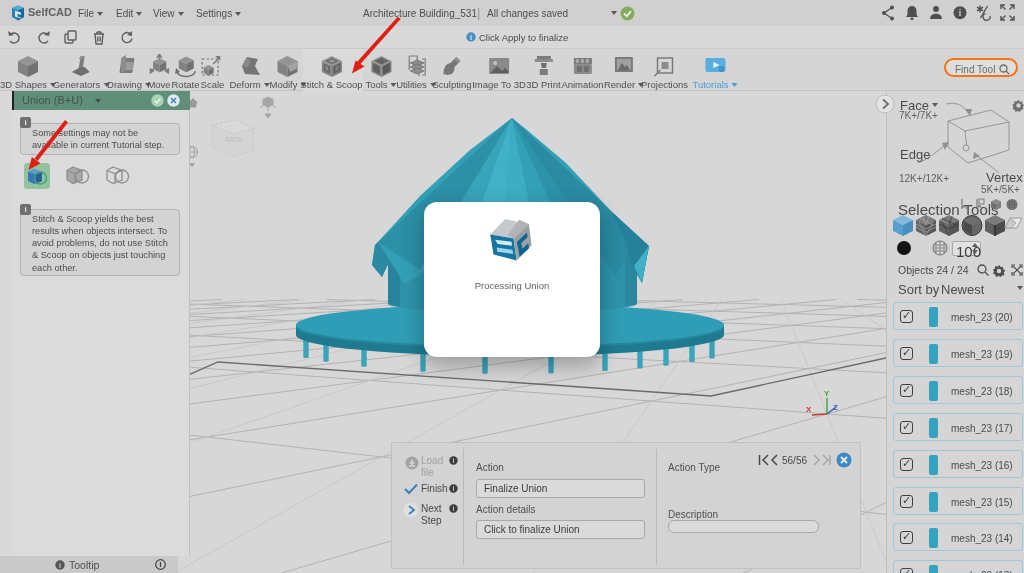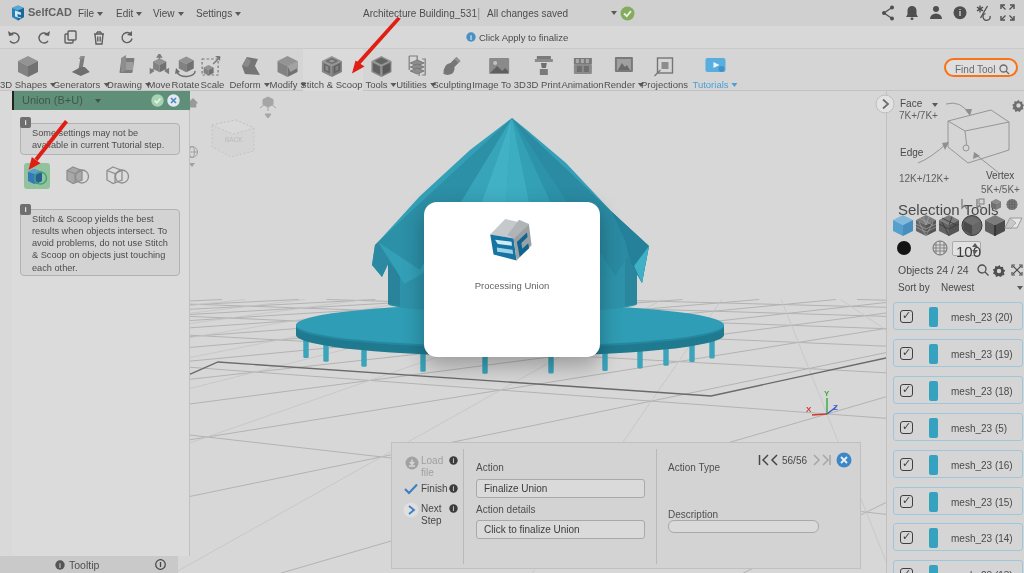--- a/index.html
+++ b/index.html
@@ -10,21 +10,21 @@
 .menu { font-size:10px; color:#4d4d4d; top:8px; }
 .caret { display:inline-block; width:0; height:0; border-left:3px solid transparent; border-right:3px solid transparent; border-top:4px solid #5a5a5a; margin-left:3px; vertical-align:middle; }
 .ticon { text-align:center; }
 .ticon .lbl { font-size:9.5px; color:#4f4f4f; white-space:nowrap; margin-top:1px; }
 .ticon svg { display:block; margin:0 auto; }
 #leftpanel { left:0; top:91px; width:178px; height:465px; background:#dbdbdb; border-right:1px solid #c0c0c0;margin-left:12px; }
 #lp-head { left:0; top:0; width:178px; height:19px; background:#5f8f79; }
 .infobox { border:1px solid #b2b2b2; border-radius:4px; background:#d3d3d3; font-size:9.2px; color:#4c4c4c; line-height:1.32; padding:3px 2px 3px 11px; }
 .ibadge { position:absolute; width:11px; height:11px; background:#6f6f6f; border-radius:2px; color:#e8e8e8; font-size:8px; font-weight:bold; text-align:center; line-height:11px; }
 #rightpanel { left:886px; top:91px; width:138px; height:482px; background:#d5d5d5; border-left:1px solid #c0c0c0; }
-.rp-txt { font-size:10px; color:#4a4a4a; }
+.rp-txt { font-size:13px; color:#4a4a4a; }
 .rp-sub { font-size:10px; color:#5f5f5f; }
 .mrow { position:absolute; left:6px; width:130px; height:28px; border:1px solid #9ec7dd; border-radius:3px; }
 .mrow .cb { position:absolute; left:6px; top:7px; width:13px; height:13px; border:1.5px solid #3f3f3f; border-radius:3px; }
 .mrow .cb:after { content:"\2713"; position:absolute; left:1px; top:-2px; font-size:11px; color:#3f3f3f; }
 .mrow .bar { position:absolute; left:35px; top:4px; width:9px; height:20px; background:#35a2c0; border-radius:2px; }
 .mrow .nm { position:absolute; left:57px; top:9px; font-size:10px; color:#4a4a4a; }
 #tutorial { left:391px; top:442px; width:470px; height:127px; background:#d3d3d3; border:1px solid #c0c0c0; }
 .tlab { position:absolute; font-size:10px; color:#4f4f4f; }
 .tinput { position:absolute; background:#dadada; border:1px solid #a9a9a9; border-radius:3px; font-size:10px; color:#3d3d3d; line-height:17px; padding-left:7px; }
 #modal { left:424px; top:202px; width:176px; height:155px; background:#ffffff; border-radius:13px; box-shadow:0 8px 22px rgba(0,0,0,0.3); }
@@ -580,21 +580,21 @@
       <span class="nm">mesh_23 (19)</span>
     </div>
 <div class="mrow" style="top:285px;">
       <span class="cb"></span>
       <span class="bar"></span>
       <span class="nm">mesh_23 (18)</span>
     </div>
 <div class="mrow" style="top:322px;">
       <span class="cb"></span>
       <span class="bar"></span>
-      <span class="nm">mesh_23 (5)</span>
+      <span class="nm">mesh_23 (17)</span>
     </div>
 <div class="mrow" style="top:359px;">
       <span class="cb"></span>
       <span class="bar"></span>
       <span class="nm">mesh_23 (16)</span>
     </div>
 <div class="mrow" style="top:396px;">
       <span class="cb"></span>
       <span class="bar"></span>
       <span class="nm">mesh_23 (15)</span>

